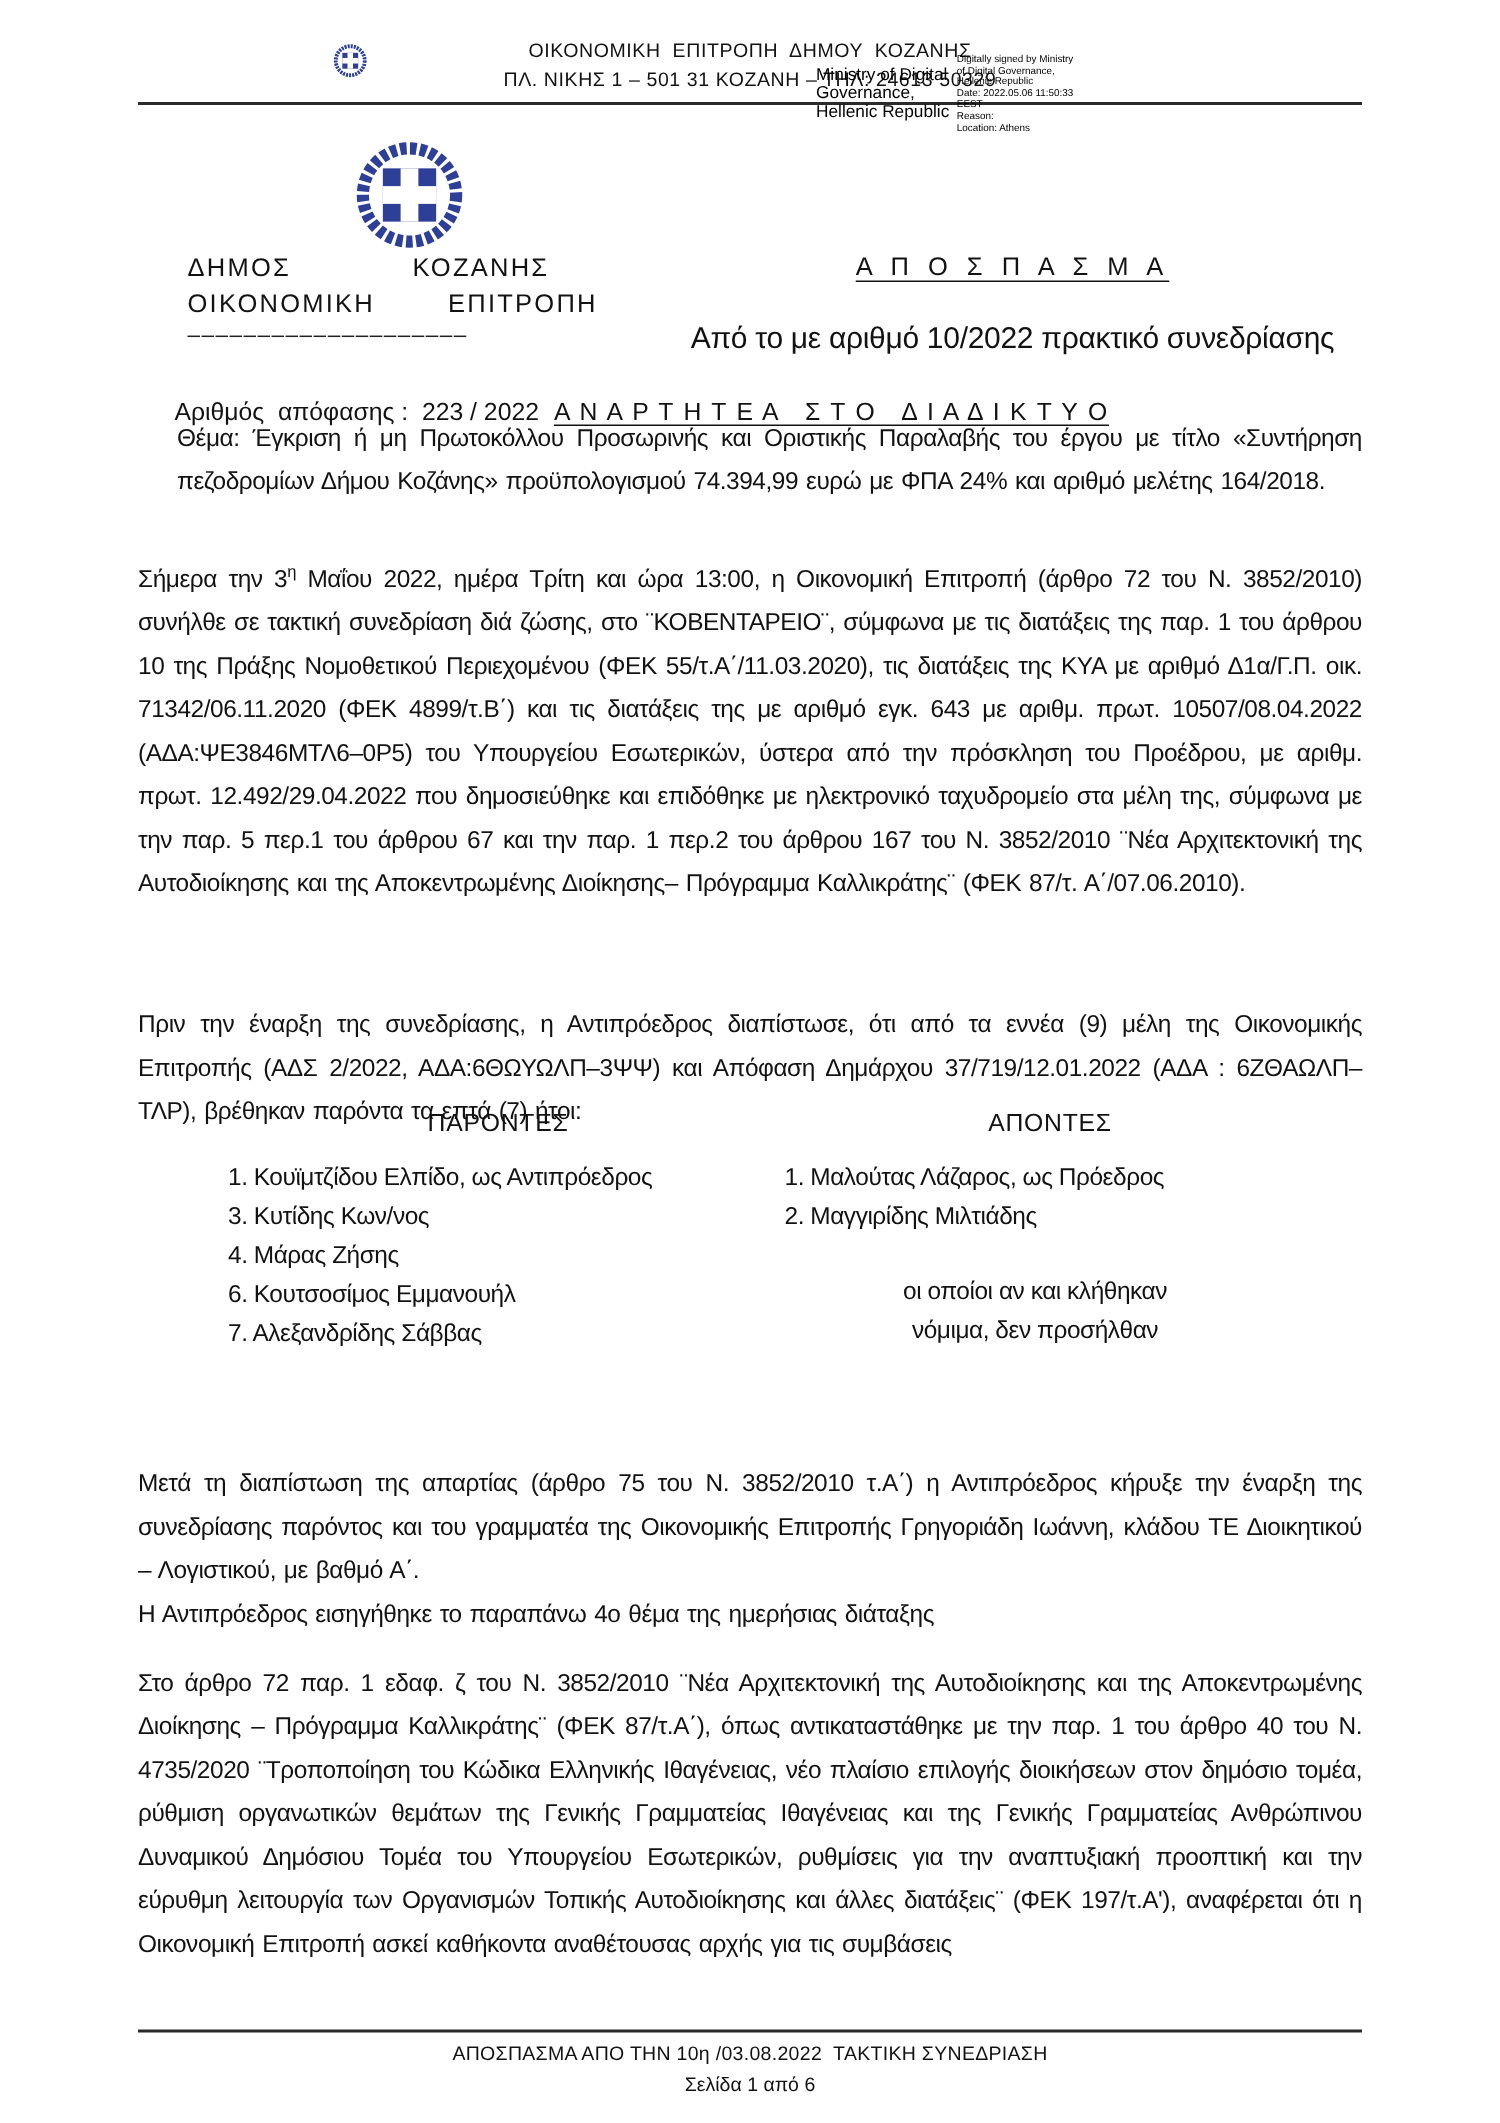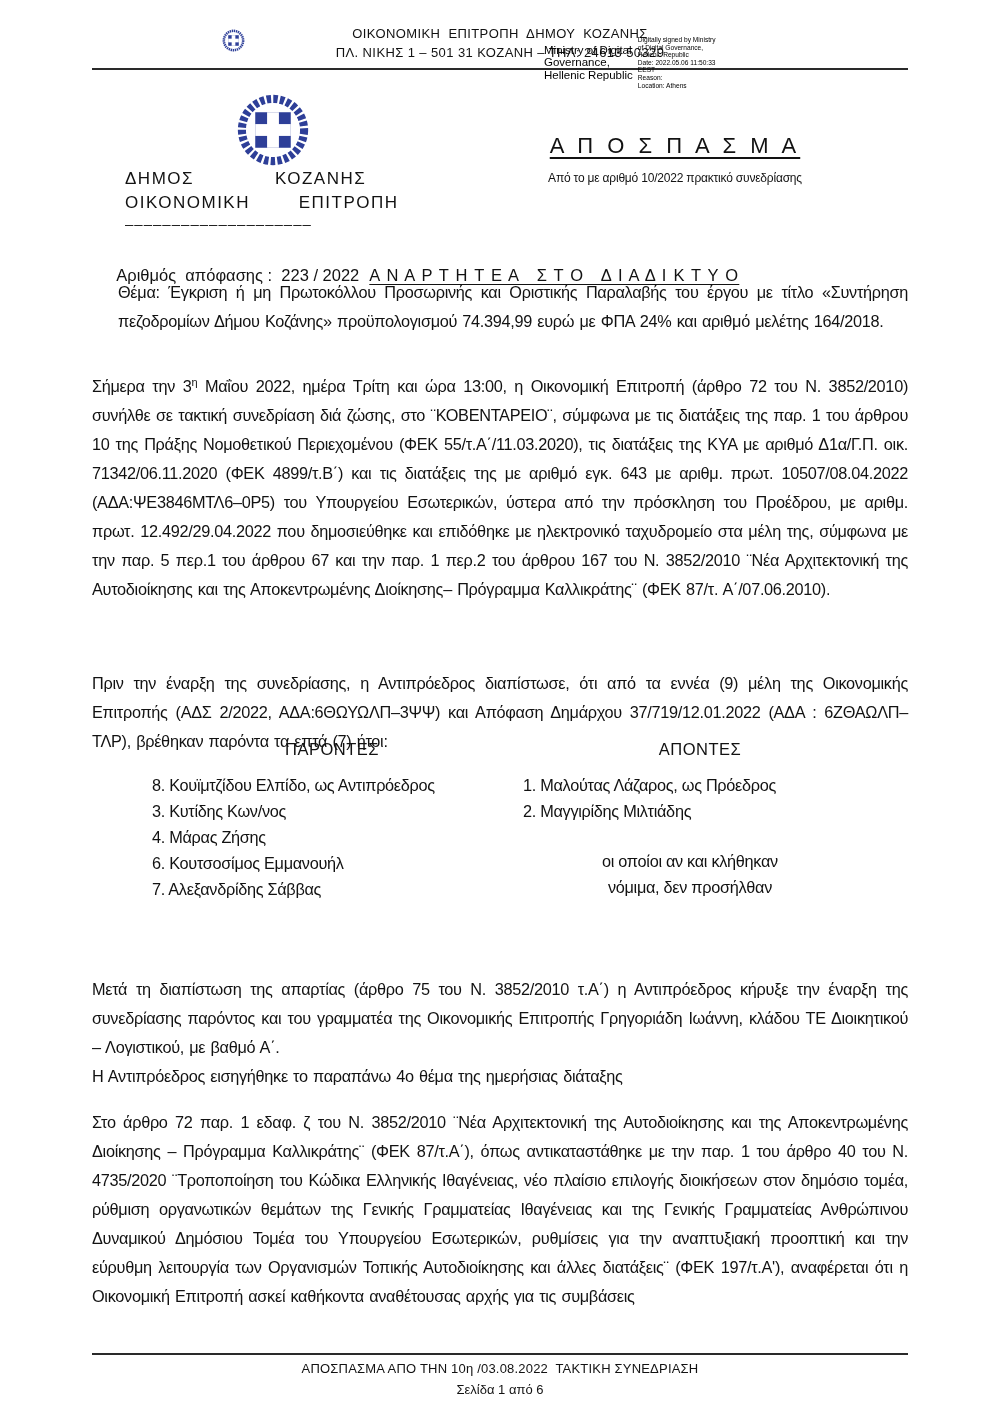--- a/index.html
+++ b/index.html
@@ -14,22 +14,22 @@
   .sig{left:497px;top:36px;display:flex;gap:5px;align-items:center;z-index:5;margin-left:47px;}
   .sig-name{font-size:11.5px;line-height:12.5px;white-space:pre-line;color:#000;}
   .sig-details{font-size:6.6px;line-height:7.6px;white-space:pre-line;color:#000;}
   
   .org{left:125px;top:169px;width:285px;}
   .org-l1{font-size:17px;letter-spacing:1.5px;word-spacing:14px;white-space:pre;}
   .org-l2{font-size:17px;letter-spacing:1.5px;word-spacing:10px;margin-top:4px;white-space:pre;}
   .org-div{font-size:15px;letter-spacing:1px;margin-top:2px;color:#222;}
   
   .extract{left:455px;top:133px;width:440px;text-align:center;}
-  .extract-title{display:inline-block;font-size:22px;letter-spacing:4px;text-decoration:underline;text-underline-offset:4px;white-space:pre;}
-  .extract-sub{margin-top:12px;font-size:12px;letter-spacing:-0.2px;}
+  .extract-title{display:inline-block;font-size:17px;letter-spacing:4px;text-decoration:underline;text-underline-offset:4px;white-space:pre;margin-top:35px;}
+  .extract-sub{margin-top:27px;font-size:20px;letter-spacing:-0.2px;}
   
   .decision{left:108px;top:247px;font-size:16.5px;white-space:pre;}
   .decision .web{text-decoration:underline;text-underline-offset:3px;letter-spacing:1.2px;margin-left:10px;}
   
   .para{font-size:16.3px;line-height:29px;text-align:justify;letter-spacing:-0.3px;word-spacing:1px;}
   .subject{left:118px;top:278px;width:790px;}
   .p1{left:92px;top:372px;width:816px;}
   .p2{left:92px;top:645px;width:816px;margin-top:24px;}
   .p3{left:92px;top:975px;width:816px;}
   .p4{left:92px;top:1062px;width:816px;text-align:left;}
@@ -107,21 +107,21 @@
 <div class="abs para subject">Θέμα:  Έγκριση ή μη Πρωτοκόλλου Προσωρινής και Οριστικής Παραλαβής του έργου με τίτλο «Συντήρηση πεζοδρομίων Δήμου Κοζάνης» προϋπολογισμού 74.394,99 ευρώ με ΦΠΑ 24% και αριθμό μελέτης 164/2018.</div>
 
 <div class="abs para p1"><span>Σήμερα την 3</span><sup>η</sup><span> Μαΐου 2022, ημέρα Τρίτη και ώρα 13:00, η Οικονομική Επιτροπή (άρθρο 72 του Ν. 3852/2010) συνήλθε σε τακτική συνεδρίαση διά ζώσης, στο ¨ΚΟΒΕΝΤΑΡΕΙΟ¨, σύμφωνα με τις διατάξεις της παρ. 1 του άρθρου 10 της Πράξης Νομοθετικού Περιεχομένου (ΦΕΚ 55/τ.Α΄/11.03.2020), τις διατάξεις της ΚΥΑ με αριθμό Δ1α/Γ.Π. οικ. 71342/06.11.2020 (ΦΕΚ 4899/τ.Β΄) και τις διατάξεις της με αριθμό εγκ. 643 με αριθμ. πρωτ. 10507/08.04.2022 (ΑΔΑ:ΨΕ3846ΜΤΛ6–0Ρ5) του Υπουργείου Εσωτερικών, ύστερα από την πρόσκληση του Προέδρου, με αριθμ. πρωτ. 12.492/29.04.2022 που δημοσιεύθηκε και επιδόθηκε με ηλεκτρονικό ταχυδρομείο στα μέλη της, σύμφωνα με την παρ. 5 περ.1 του άρθρου 67 και την παρ. 1 περ.2 του άρθρου 167 του Ν. 3852/2010 ¨Νέα Αρχιτεκτονική της Αυτοδιοίκησης και της Αποκεντρωμένης Διοίκησης– Πρόγραμμα Καλλικράτης¨ (ΦΕΚ 87/τ. Α΄/07.06.2010).</span></div>
 
 <div class="abs para p2">Πριν την έναρξη της συνεδρίασης, η Αντιπρόεδρος διαπίστωσε, ότι από τα εννέα (9) μέλη της Οικονομικής Επιτροπής (ΑΔΣ 2/2022, ΑΔΑ:6ΘΩΥΩΛΠ–3ΨΨ) και Απόφαση Δημάρχου 37/719/12.01.2022 (ΑΔΑ : 6ΖΘΑΩΛΠ–ΤΛΡ), βρέθηκαν παρόντα τα επτά (7) ήτοι:</div>
 
 <div class="abs att-title present">ΠΑΡΟΝΤΕΣ</div>
 <div class="abs att-title absent">ΑΠΟΝΤΕΣ</div>
 
 <ul class="abs att att-present">
-  <li>8. Κουϊμτζίδου Ελπίδο, ως Αντιπρόεδρος</li>
+  <li>1. Κουϊμτζίδου Ελπίδο, ως Αντιπρόεδρος</li>
   <li>3. Κυτίδης Κων/νος</li>
   <li>4. Μάρας Ζήσης</li>
   <li>6. Κουτσοσίμος Εμμανουήλ</li>
   <li>7. Αλεξανδρίδης Σάββας</li>
 </ul>
 
 <ul class="abs att att-absent">
   <li>1. Μαλούτας Λάζαρος, ως Πρόεδρος</li>
   <li>2. Μαγγιρίδης Μιλτιάδης</li>
 </ul>

